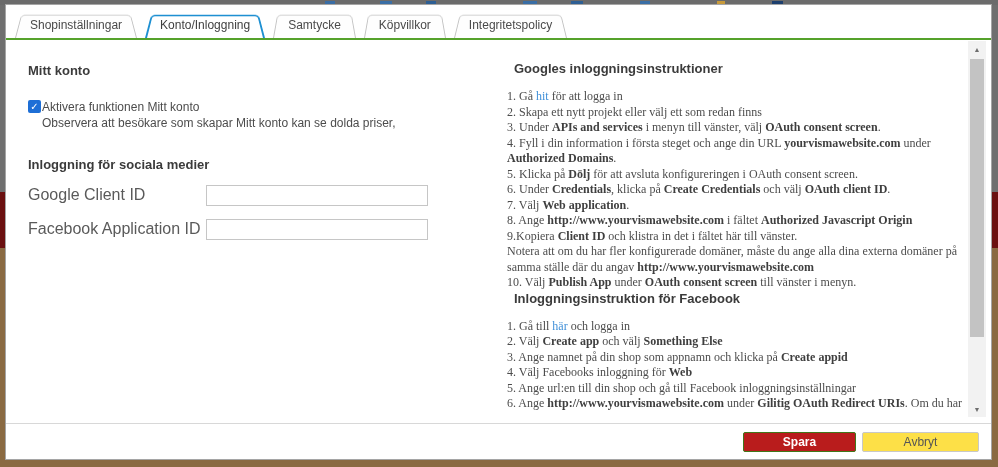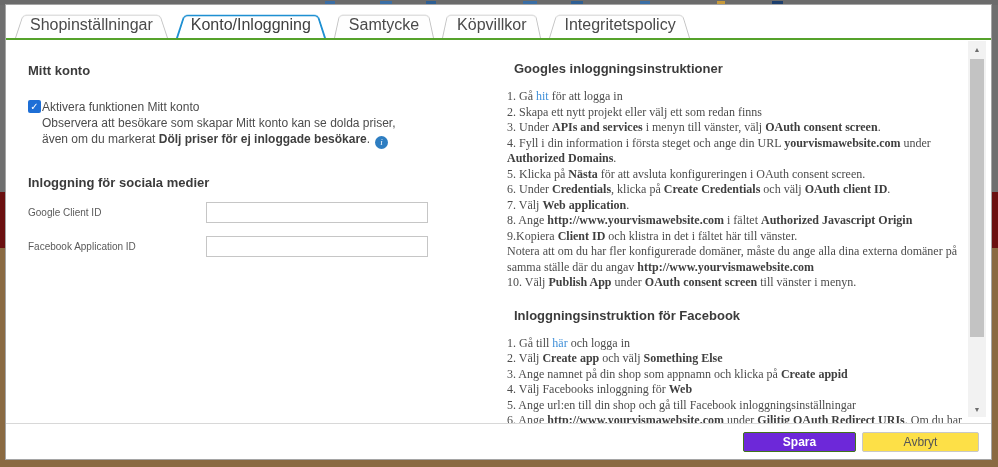--- a/index.html
+++ b/index.html
@@ -16,59 +16,59 @@
   }
   
   .tabbar { position:absolute; top:6px; left:0; right:0; height:29px;
     display:flex; align-items:flex-end; padding-left:9px; gap:8px;
     border-bottom:2px solid #55a22b; }
   .tab { position:relative; height:26px; padding:0 15px; display:flex; align-items:center; cursor:pointer; }
   .tab::before { content:""; position:absolute; inset:0; background:#fefefe;
     border:1px solid #c3c3c3; border-bottom:none; border-radius:5px 5px 0 0;
     transform:perspective(16px) rotateX(4deg); transform-origin:center bottom; }
   .tab.active::before { border:2px solid #1e90d2; border-bottom:none; background:#fff; }
-  .tab span { position:relative; z-index:1; font-size:16px; color:#4a4a4a; white-space:nowrap; }
+  .tab span { position:relative; z-index:1; font-size:12px; color:#4a4a4a; white-space:nowrap; }
   .tab.active span { color:#404040; }
   
   .col-left { position:absolute; left:22px; top:58px; width:465px; color:#4c4c4c; }
   h3 { font-size:13px; color:#3b3b3b; font-weight:bold; }
   .check-row { display:flex; margin-top:21px; }
   .checkbox { width:13px; height:13px; flex:0 0 13px; margin-top:1px; background:#1e6fd6;
     border-radius:2px; display:flex; align-items:center; justify-content:center; cursor:pointer; }
   .checkbox .mark { color:#fff; font-size:10px; line-height:10px; }
   .check-text { margin-left:1px; font-size:12px; line-height:16px; }
   .check-text .note b, .seg-b { font-weight:bold; color:#3f3f3f; }
   .info-icon { display:inline-flex; width:13px; height:13px; margin-left:5px; vertical-align:-2px;
     background:#2d7dc1; color:#fff; border-radius:50%; align-items:center; justify-content:center;
     font-size:9px; font-style:italic; font-family:"Liberation Serif", serif; cursor:pointer; }
   .social-title { margin-top:26px; }
   .field-row { display:flex; align-items:center; margin-top:12px; height:22px; }
-  .field-row label { width:178px; font-size:10px; color:#5a5a5a; }
+  .field-row label { width:178px; font-size:16px; color:#5a5a5a; }
   .field-row input { width:222px; height:21px; border:1px solid #c6c6c6; background:#fff;
     font-size:12px; padding:0 5px; color:#444; outline:none; }
   
   .col-right { position:absolute; left:501px; top:56px; width:470px; height:364px; overflow:hidden; }
   .col-right h3 { margin-left:7px; }
   .instr-list { margin-top:13px;font-family:Liberation Serif, serif; }
   .instr { font-size:12px; line-height:15.5px; color:#4c4c4c; }
-  .fb-block { margin-top:17px; }
+  .fb-block { }
   .instr .seg-link, .seg-link { color:#3f8fd8; cursor:pointer; }
   
   .scrollbar { position:absolute; left:962px; top:36px; width:18px; height:376px; background:#f2f2f2; }
   .sb-btn { position:absolute; left:0; width:18px; height:16px; display:flex; align-items:center;
     justify-content:center; font-size:7px; color:#6e6e6e; cursor:pointer; }
   .sb-up { top:0; }
   .sb-down { bottom:0; }
   .sb-thumb { position:absolute; left:2px; top:18px; width:14px; height:278px; background:#c3c3c3; cursor:pointer; }
   
   .footer { position:absolute; left:0; right:0; bottom:0; height:36px; background:#fff;
     border-top:1px solid #d8d8d8; display:flex; align-items:center; justify-content:flex-end;
     padding-right:12px; gap:6px; }
   .btn { height:20px; font-size:12px; font-family:"Liberation Sans", sans-serif; cursor:pointer; border-radius:2px; }
-  .btn-save { width:113px; background:#6d28d9; border:1px solid #41761a; color:#fff; font-weight:bold; }
+  .btn-save { width:113px; background:#b91c1c; border:1px solid #41761a; color:#fff; font-weight:bold; }
   .btn-cancel { width:117px; background:#fde047; border:1px solid #c8c8c8; color:#555; }
 </style>
 </head>
 <body>
 
 <div class="frame">
 
   <div class="top-sliver">
     <i style="left:325px;width:10px;background:#3a6ea5"></i>
     <i style="left:380px;width:12px;background:#3a6ea5"></i>
@@ -103,21 +103,20 @@
     <div class="col-left">
       <h3>Mitt konto</h3>
 
       <div class="check-row">
         <span class="checkbox">
             <span class="mark">✓</span>
           </span>
         <div class="check-text">
           <div>Aktivera funktionen Mitt konto</div>
           <div class="note">Observera att besökare som skapar Mitt konto kan se dolda priser,</div>
-          <div class="note"><span><span>även om du markerat </span><span class="seg-b">Dölj priser för ej inloggade besökare</span><span>.</span></span><span class="info-icon">i</span></div>
         </div>
       </div>
 
       <h3 class="social-title">Inloggning för sociala medier</h3>
 
       <div class="field-row">
         <label>Google Client ID</label>
         <input type="text" value="" style="">
       </div>
       <div class="field-row">
@@ -126,21 +125,21 @@
       </div>
     </div>
 
     <div class="col-right">
       <h3>Googles inloggningsinstruktioner</h3>
       <div class="instr-list">
         <div class="instr"><span>1. Gå </span><span class="seg-link">hit</span><span> för att logga in</span></div>
         <div class="instr"><span>2. Skapa ett nytt projekt eller välj ett som redan finns</span></div>
         <div class="instr"><span>3. Under </span><span class="seg-b">APIs and services</span><span> i menyn till vänster, välj </span><span class="seg-b">OAuth consent screen</span><span>.</span></div>
         <div class="instr"><span>4. Fyll i din information i första steget och ange din URL </span><span class="seg-b">yourvismawebsite.com</span><span> under </span><span class="seg-b">Authorized Domains</span><span>.</span></div>
-        <div class="instr"><span>5. Klicka på </span><span class="seg-b">Nästa</span><span> för att avsluta konfigureringen i OAuth consent screen.</span></div>
+        <div class="instr"><span>5. Klicka på </span><span class="seg-b">Dölj</span><span> för att avsluta konfigureringen i OAuth consent screen.</span></div>
         <div class="instr"><span>6. Under </span><span class="seg-b">Credentials</span><span>, klicka på </span><span class="seg-b">Create Credentials</span><span> och välj </span><span class="seg-b">OAuth client ID</span><span>.</span></div>
         <div class="instr"><span>7. Välj </span><span class="seg-b">Web application</span><span>.</span></div>
         <div class="instr"><span>8. Ange </span><span class="seg-b">http://www.yourvismawebsite.com</span><span> i fältet </span><span class="seg-b">Authorized Javascript Origin</span></div>
         <div class="instr"><span>9.Kopiera </span><span class="seg-b">Client ID</span><span> och klistra in det i fältet här till vänster.</span></div>
         <div class="instr"><span>Notera att om du har fler konfigurerade domäner, måste du ange alla dina externa domäner på samma ställe där du angav </span><span class="seg-b">http://www.yourvismawebsite.com</span></div>
         <div class="instr"><span>10. Välj </span><span class="seg-b">Publish App</span><span> under </span><span class="seg-b">OAuth consent screen</span><span> till vänster i menyn.</span></div>
       </div>
 
       <div class="fb-block">
         <h3>Inloggningsinstruktion för Facebook</h3>

